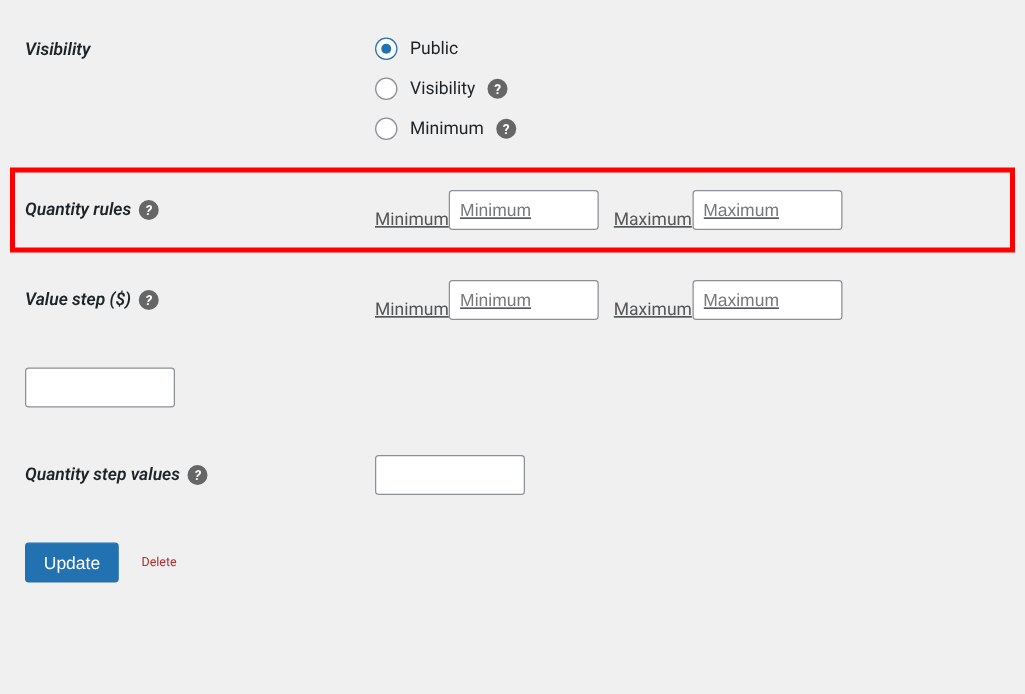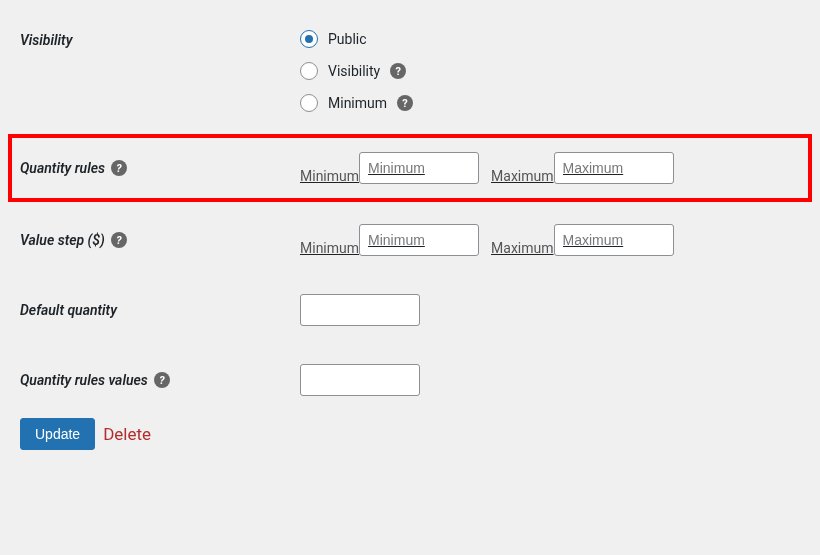--- a/index.html
+++ b/index.html
@@ -103,36 +103,36 @@
       border: 4px solid #ff0000;
       padding: 10px 8px;
       margin: 12px -12px;
     }
     .highlight-box .form-row {
       padding: 0;
     }
     .actions {
       display: flex;
       align-items: center;
-      gap: 8px;
-      margin-top: 12px;
+      gap: 18px;
+      margin-top: 28px;
     }
     .btn-primary {
       background: #2271b1;
       color: #fff;
       border: 1px solid #2271b1;
       padding: 7px 14px;
       border-radius: 3px;
       font-size: 14px;
       cursor: pointer;
     }
     .link-delete {
       color: #b32d2e;
       text-decoration: none;
-      font-size: 17px;
+      font-size: 10px;
       cursor: pointer;
     }
     .visibility-row {
       align-items: flex-start;
     }
     .visibility-row .form-label {
       padding-top: 2px;
     }
     .range-pair {
       display: flex;
@@ -197,31 +197,28 @@
       <input type="text" placeholder="Minimum" style="">
     </div>
     <div class="range-pair">
       <span class="sub-label">Maximum</span>
       <input type="text" placeholder="Maximum" style="">
     </div>
   </div>
 </div>
 
 <div class="form-row" style="margin-top:18px;">
-  <div class="form-label">
-    <span>Default quantity</span>
-  </div>
   <div class="form-controls">
     <input type="text" style="">
   </div>
 </div>
 
 <div class="form-row" style="margin-top:18px;">
   <div class="form-label">
-    <span>Quantity rules values</span>
+    <span>Quantity step values</span>
     <span class="help-icon">?</span>
   </div>
   <div class="form-controls">
     <input type="text" style="">
   </div>
 </div>
 
 <div class="actions">
   <button class="btn-primary">Update</button>
   <a class="link-delete">Delete</a>

